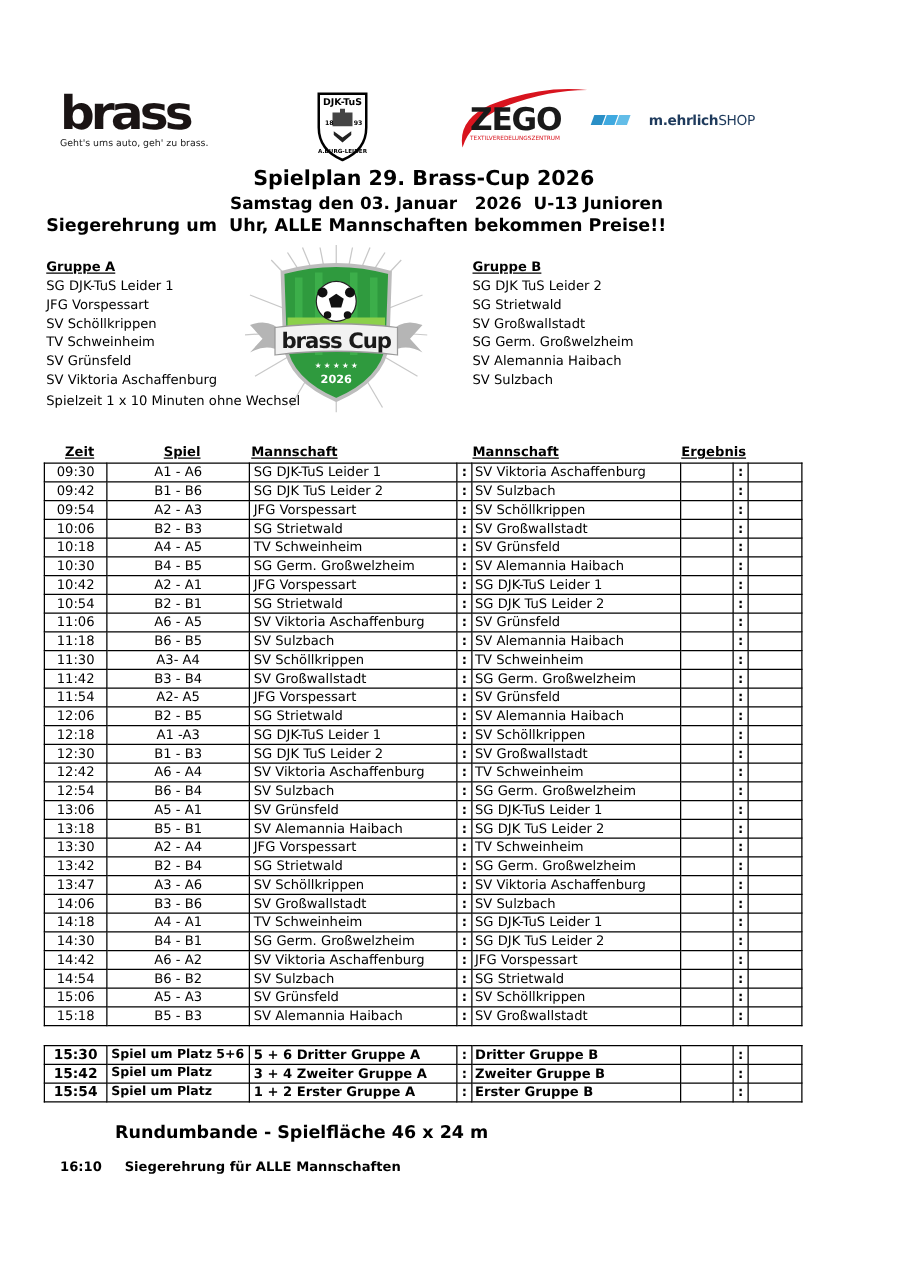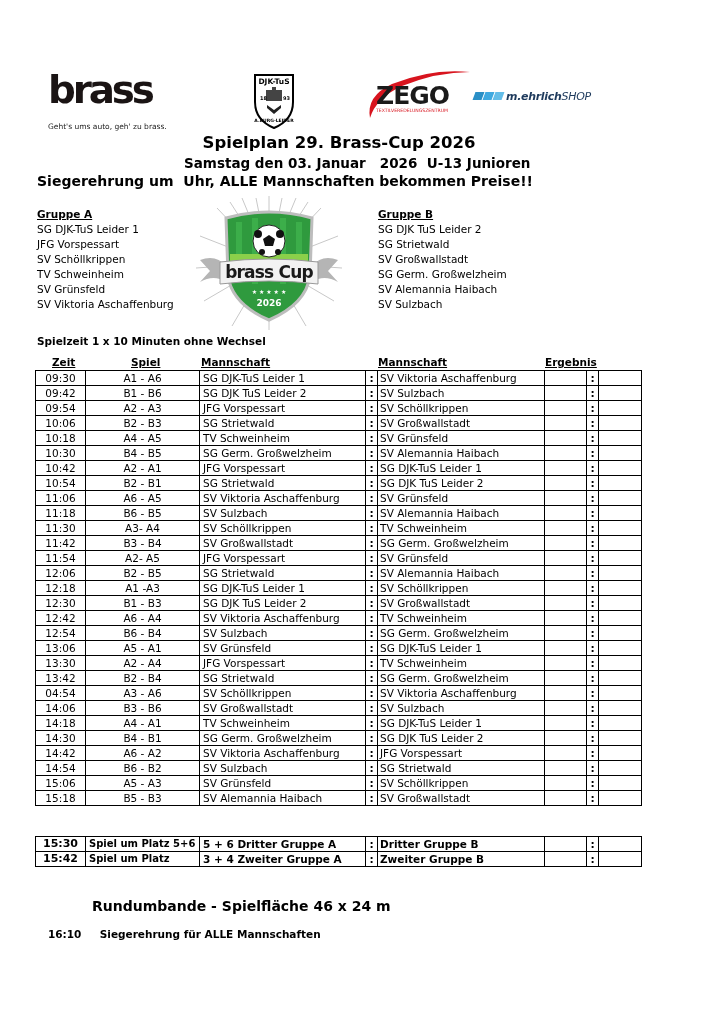--- a/index.html
+++ b/index.html
@@ -2,44 +2,44 @@
 <html><head>
   <meta charset="utf-8">
   <style>
     * { box-sizing: border-box; margin: 0; padding: 0; }
     html, body { width: 724px; height: 1024px; background: #ffffff; overflow: hidden; }
     body { position: relative; font-family: "DejaVu Sans", "Liberation Sans", sans-serif; color: #000; }
 
     
     .logo-brass { position: absolute; left: 48px; top: 74px; width: 120px; }
     .logo-brass .word { font-family: "DejaVu Sans", sans-serif; font-weight: bold; font-size: 37px; letter-spacing: -3px; line-height: 34px; color: #1a1414; transform: scaleX(1.05); transform-origin: left; }
-    .logo-brass .tag { font-size: 7.5px; color: #222; margin-top: 14px; white-space: nowrap; }
+    .logo-brass .tag { font-size: 7.5px; color: #222; margin-top: 2px; white-space: nowrap; }
 
     .logo-djk { position: absolute; left: 252px; top: 72px; width: 44px; height: 58px; }
 
     .logo-zego { position: absolute; left: 362px; top: 66px; width: 112px; height: 58px; }
     .logo-ehrlich { position: absolute; left: 474px; top: 88px; height: 16px; display: flex; align-items: center; gap: 1px; }
     .logo-ehrlich .bar { width: 9px; height: 8px; transform: skewX(-20deg); }
-    .logo-ehrlich .txt { font-size: 11px; font-style: italic; font-weight: bold; color: #1e3a5c; margin-left: 2px; letter-spacing: -0.3px; }
+    .logo-ehrlich .txt { font-size: 11px; font-weight: bold; color: #1e3a5c; margin-left: 15px; letter-spacing: -0.3px; }
     .logo-ehrlich .txt span { font-weight: normal; }
 
     
     .title1 { position: absolute; left: 0; width: 648px; top: 133px; text-align: center; font-weight: bold; font-size: 16.5px; padding-left: 30px; }
     .title2 { position: absolute; left: 184px; top: 155px; font-weight: bold; font-size: 13.5px; white-space: pre; }
     .title3 { position: absolute; left: 37px; top: 173px; font-weight: bold; font-size: 14px; white-space: pre; }
 
     
     .group { position: absolute; top: 207px; font-size: 10.5px; line-height: 15px; }
     .group .head { font-weight: bold; text-decoration: underline; }
     .group-a { left: 37px; }
     .group-b { left: 378px; }
 
     .cup-logo { position: absolute; left: 196px; top: 196px; width: 146px; height: 134px; }
 
-    .spielzeit { position: absolute; left: 37px; top: 335px; font-size: 10.5px; font-weight: bold; }
+    .spielzeit { position: absolute; left: 37px; top: 315px; font-size: 10.5px; font-weight: normal; }
 
     
     .col-heads { position: absolute; top: 356px; left: 0; width: 588px; height: 14px; font-size: 10.5px; font-weight: bold; }
     .col-heads span { position: absolute; text-decoration: underline; }
 
     table.plan { position: absolute; left: 35px; border-collapse: collapse; font-size: 10.5px; table-layout: fixed; }
     table.plan td { border: 1.5px solid #000; height: 15px; padding: 0 3px; white-space: nowrap; overflow: hidden; line-height: 12px; }
     table.plan td.c-time { width: 50px; text-align: center; }
     table.plan td.c-spiel { width: 114px; text-align: center; margin-left: 20px; }
     table.plan td.c-t1 { width: 166px; }
@@ -350,41 +350,51 @@
         <td class="c-time">13:06</td>
         <td class="c-spiel">A5 - A1</td>
         <td class="c-t1">SV Grünsfeld</td>
         <td class="c-colon">:</td>
         <td class="c-t2">SG DJK-TuS Leider 1</td>
         <td class="c-r1"></td>
         <td class="c-rc">:</td>
         <td class="c-r2"></td>
       </tr>
       <tr>
+        <td class="c-time">13:18</td>
+        <td class="c-spiel">B5 - B1</td>
+        <td class="c-t1">SV Alemannia Haibach</td>
+        <td class="c-colon">:</td>
+        <td class="c-t2">SG DJK TuS Leider 2</td>
+        <td class="c-r1"></td>
+        <td class="c-rc">:</td>
+        <td class="c-r2"></td>
+      </tr>
+      <tr>
         <td class="c-time">13:30</td>
         <td class="c-spiel">A2 - A4</td>
         <td class="c-t1">JFG Vorspessart</td>
         <td class="c-colon">:</td>
         <td class="c-t2">TV Schweinheim</td>
         <td class="c-r1"></td>
         <td class="c-rc">:</td>
         <td class="c-r2"></td>
       </tr>
       <tr>
         <td class="c-time">13:42</td>
         <td class="c-spiel">B2 - B4</td>
         <td class="c-t1">SG Strietwald</td>
         <td class="c-colon">:</td>
         <td class="c-t2">SG Germ. Großwelzheim</td>
         <td class="c-r1"></td>
         <td class="c-rc">:</td>
         <td class="c-r2"></td>
       </tr>
       <tr>
-        <td class="c-time">04:54</td>
+        <td class="c-time">13:47</td>
         <td class="c-spiel">A3 - A6</td>
         <td class="c-t1">SV Schöllkrippen</td>
         <td class="c-colon">:</td>
         <td class="c-t2">SV Viktoria Aschaffenburg</td>
         <td class="c-r1"></td>
         <td class="c-rc">:</td>
         <td class="c-r2"></td>
       </tr>
       <tr>
         <td class="c-time">14:06</td>
@@ -474,17 +484,27 @@
       <tr>
         <td class="c-time">15:42</td>
         <td class="c-spiel">Spiel um Platz</td>
         <td class="c-t1">3 + 4   Zweiter Gruppe A</td>
         <td class="c-colon">:</td>
         <td class="c-t2">Zweiter Gruppe B</td>
         <td class="c-r1"></td>
         <td class="c-rc">:</td>
         <td class="c-r2"></td>
       </tr>
+      <tr>
+        <td class="c-time">15:54</td>
+        <td class="c-spiel">Spiel um Platz</td>
+        <td class="c-t1">1 + 2   Erster Gruppe A</td>
+        <td class="c-colon">:</td>
+        <td class="c-t2">Erster Gruppe B</td>
+        <td class="c-r1"></td>
+        <td class="c-rc">:</td>
+        <td class="c-r2"></td>
+      </tr>
     </tbody>
 </table>
 
 <div class="footer1">Rundumbande - Spielfläche 46 x 24 m</div>
 <div class="footer2"><span>16:10</span>     <span>Siegerehrung für ALLE Mannschaften</span></div>
 
 </body></html>

